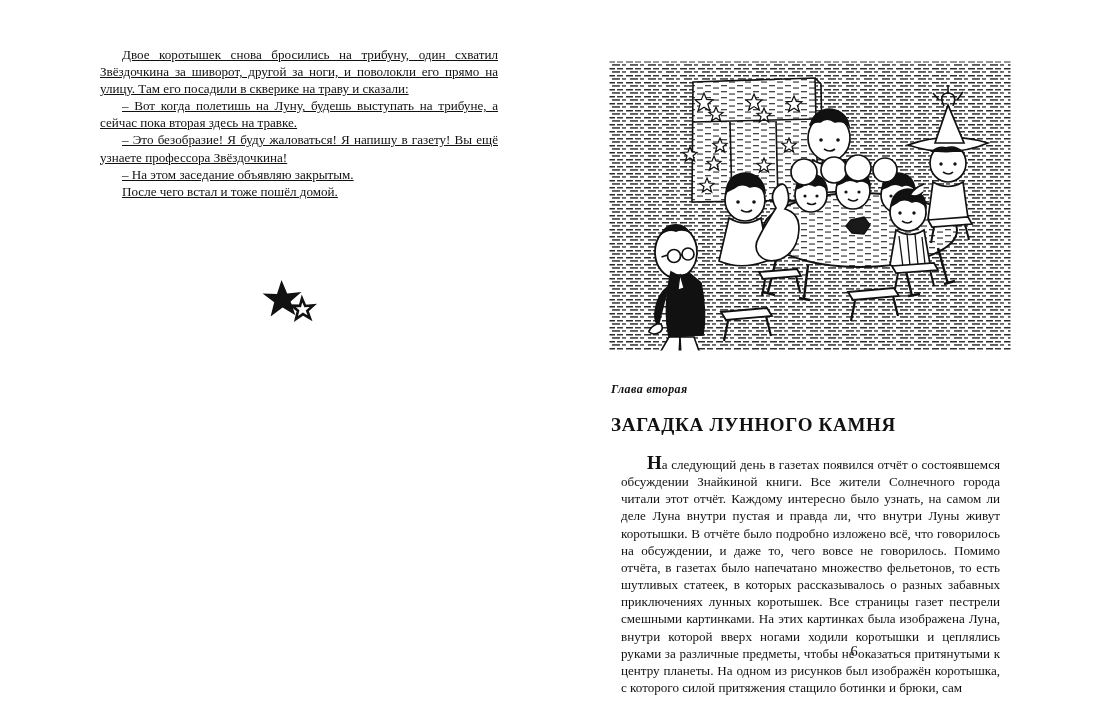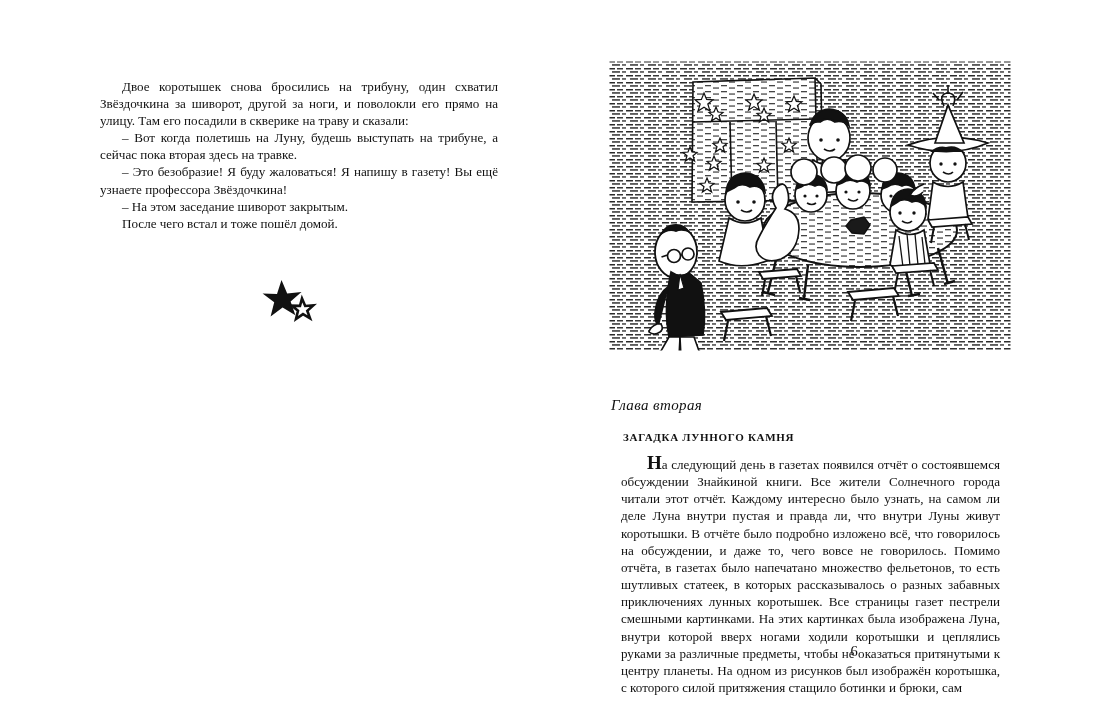--- a/index.html
+++ b/index.html
@@ -23,22 +23,23 @@
 
   
   .page-left {
     position: absolute;
     left: 0; top: 0;
     width: 550px; height: 719px;
   }
   .text-col-left {
     position: absolute;
     left: 100px;
-    top: 78px;
+    top: 46px;
     width: 398px;
+    text-decoration: underline;
   }
   .para {
     margin: 0;
     text-align: justify;
     text-justify: inter-word;
     font-size: 13.1px;
     line-height: 17.1px;
     text-indent: 22px;
     hyphens: manual;
   }
@@ -70,31 +71,31 @@
     height: 292px;
   }
   .chapter-block {
     position: absolute;
     left: 59px;   
     top: 382px;
     width: 403px;
   }
   .chapter-kicker {
     font-style: italic;
-    font-weight: normal;
-    font-size: 15px;
+    font-weight: bold;
+    font-size: 12px;
     letter-spacing: 0.4px;
-    margin: 15px 0 17px 0;
+    margin: 0 0 17px 0;
     padding-left: 2px;
   }
   .chapter-title {
     font-weight: bold;
-    font-size: 11px;
+    font-size: 19px;
     letter-spacing: 0.7px;
-    margin: 12px;
+    margin: 0;
     padding-left: 2px;
   }
   .text-col-right {
     position: absolute;
     left: 59px;
     top: 444px;
     width: 403px;
   }
   .para-right {
     margin: 12px;
@@ -122,21 +123,21 @@
 <body>
 
 <div class="spread">
 
   <div class="page-left">
 
     <div class="text-col-left">
       <p class="para">Двое коротышек снова бросились на трибуну, один схватил Звёздоч­кина за шиворот, другой за ноги, и поволокли его прямо на улицу. Там его посадили в скверике на траву и сказали:</p>
       <p class="para">– Вот когда полетишь на Луну, будешь выступать на трибуне, а сей­час пока вторая здесь на травке.</p>
       <p class="para">– Это безобразие! Я буду жаловаться! Я напишу в газету! Вы ещё узнаете профессора Звёздочкина!</p>
-      <p class="para">– На этом заседание шиворот закрытым.</p>
+      <p class="para">– На этом заседание объявляю закрытым.</p>
       <p class="para">После чего встал и тоже пошёл домой.</p>
     </div>
 
     <div class="ornament">
       <svg viewBox="0 0 60 48" width="60" height="48" aria-hidden="true">
 
         <polygon points="19.5,2 25.2,15.6 39.5,14.0 28.6,23.6 33.4,37.3 20.6,29.6 8.6,38.5 12.2,24.3 0.6,15.6 15.0,16.0" fill="#111111"></polygon>
 
         <polygon points="40.0,20.5 43.2,28.0 51.3,27.4 45.3,32.8 48.0,40.3 41.0,36.1 34.0,41.0 36.0,32.8 29.8,27.6 38.0,27.9" fill="#ffffff" stroke="#111111" stroke-width="2.6" stroke-linejoin="miter"></polygon>
       </svg>

